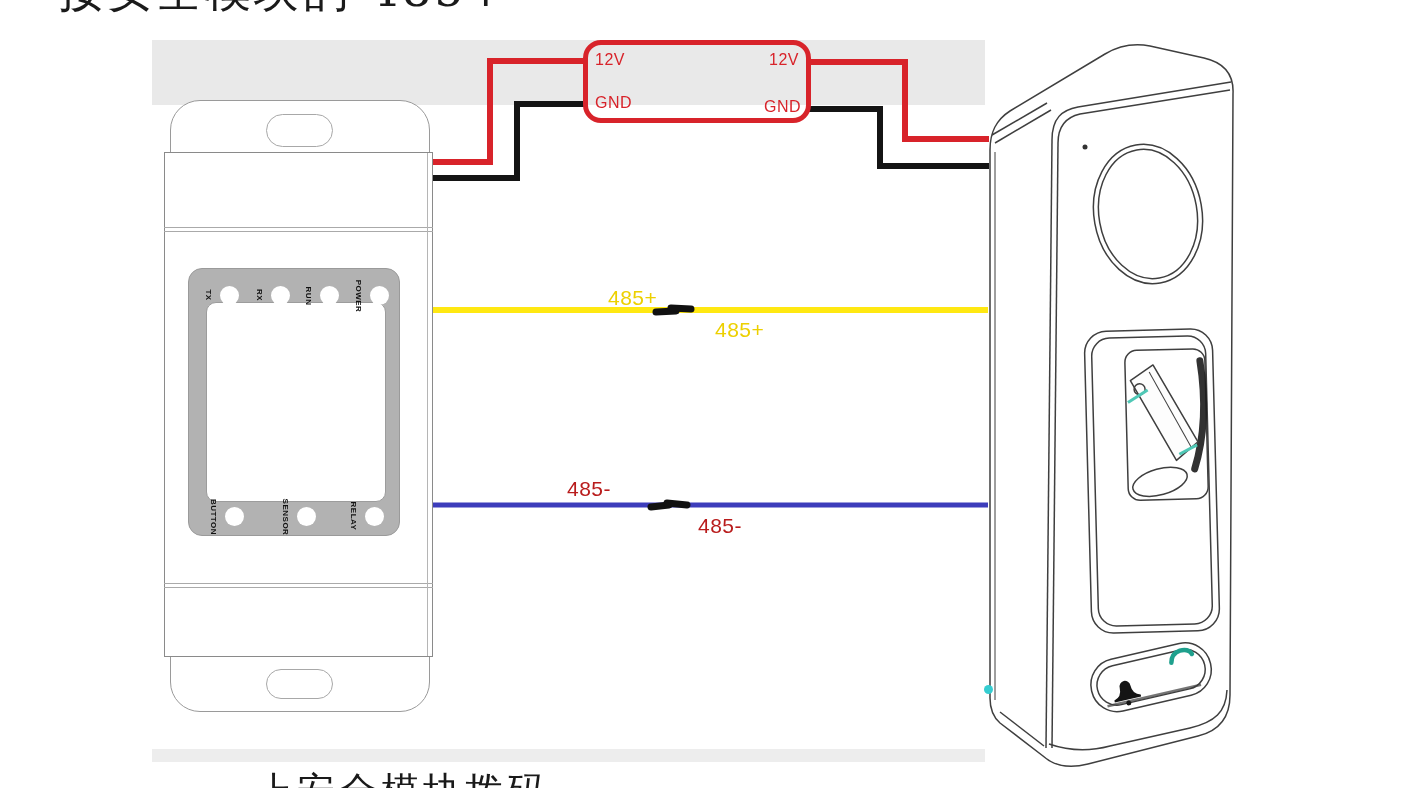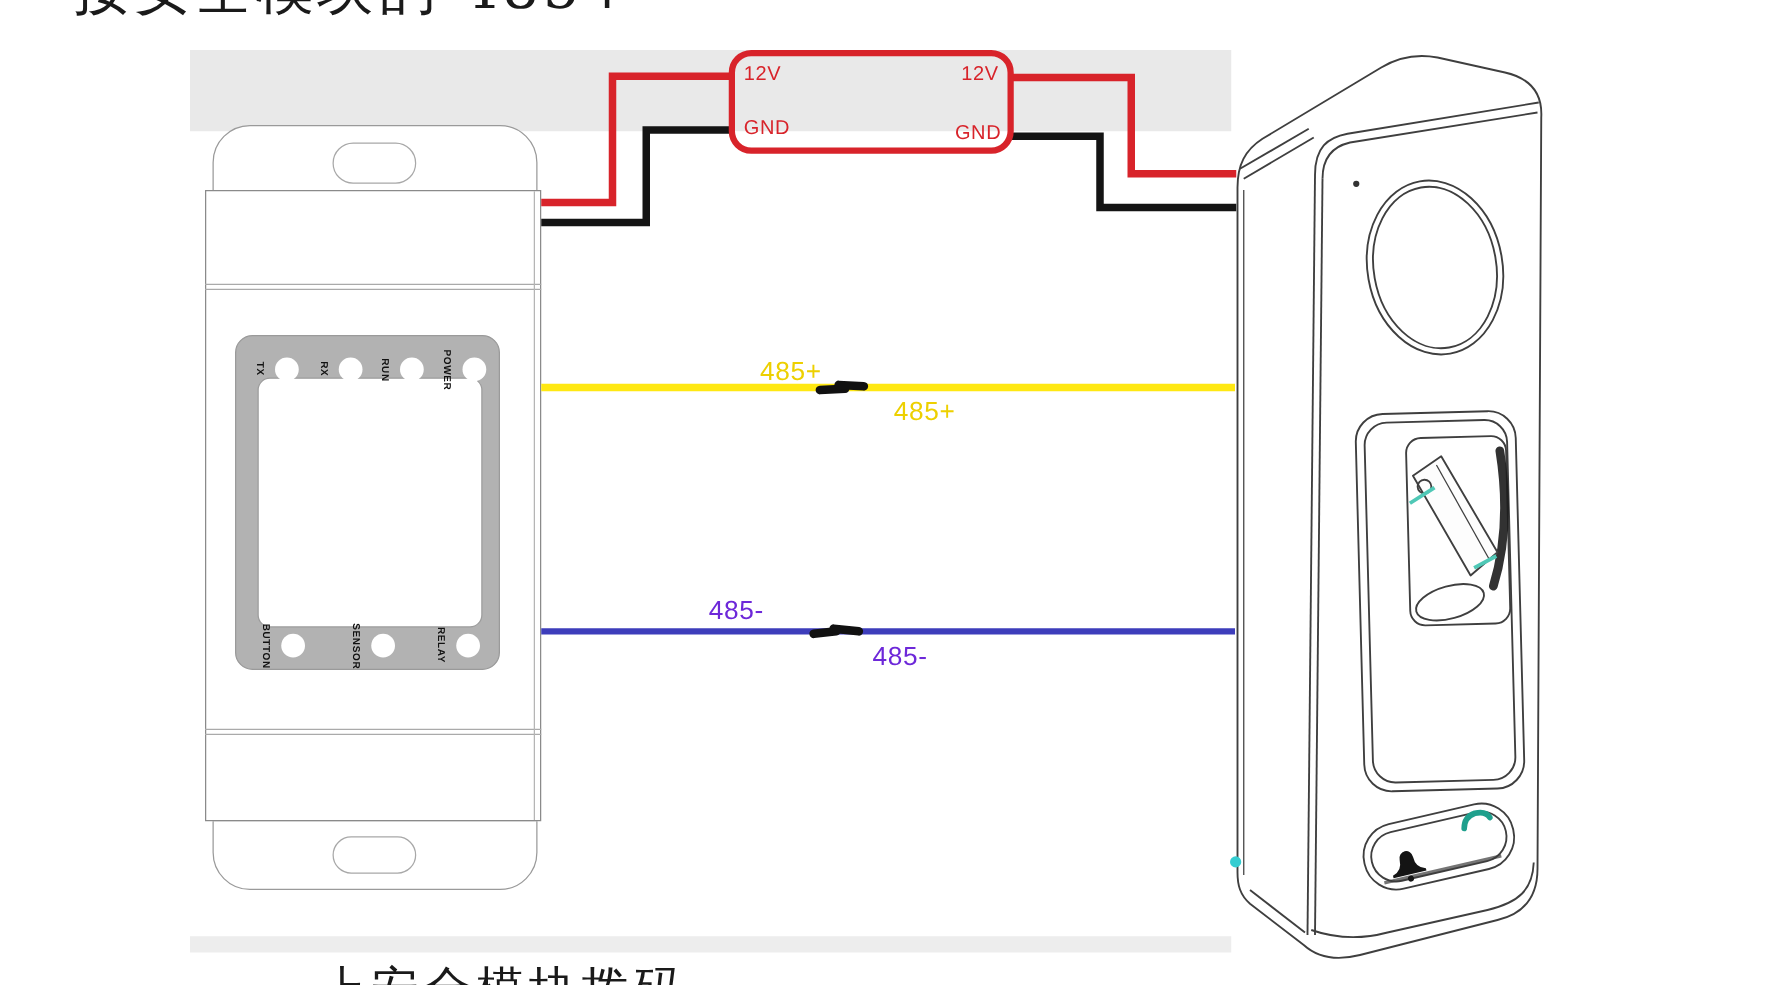--- a/index.html
+++ b/index.html
@@ -32,21 +32,21 @@
   .plate-label{
     position:absolute;font-size:8px;font-weight:700;color:#111;letter-spacing:0.5px;
     transform:translate(-50%,-50%) rotate(90deg);transform-origin:center;white-space:nowrap;
   }
   
   .conn-box{left:583px;top:40px;width:228px;height:83px;border:5px solid #d8232a;border-radius:18px;box-sizing:border-box;background:transparent;}
   .conn-label{position:absolute;color:#d8232a;font-size:16px;letter-spacing:0.5px;}
   
   .wire-label{position:absolute;font-size:21px;letter-spacing:0.5px;white-space:nowrap;}
   .wl-plus{color:#edd000;margin-left:18px;}
-  .wl-minus{color:#6d28d9;}
+  .wl-minus{color:#b91c1c;}
 </style>
 </head>
 <body>
 
 <div class="canvas">
 
   <div class="abs band-top"></div>
   <div class="abs band-bottom"></div>
 
   <div class="caption caption-top">接安全模块的 485+</div>

